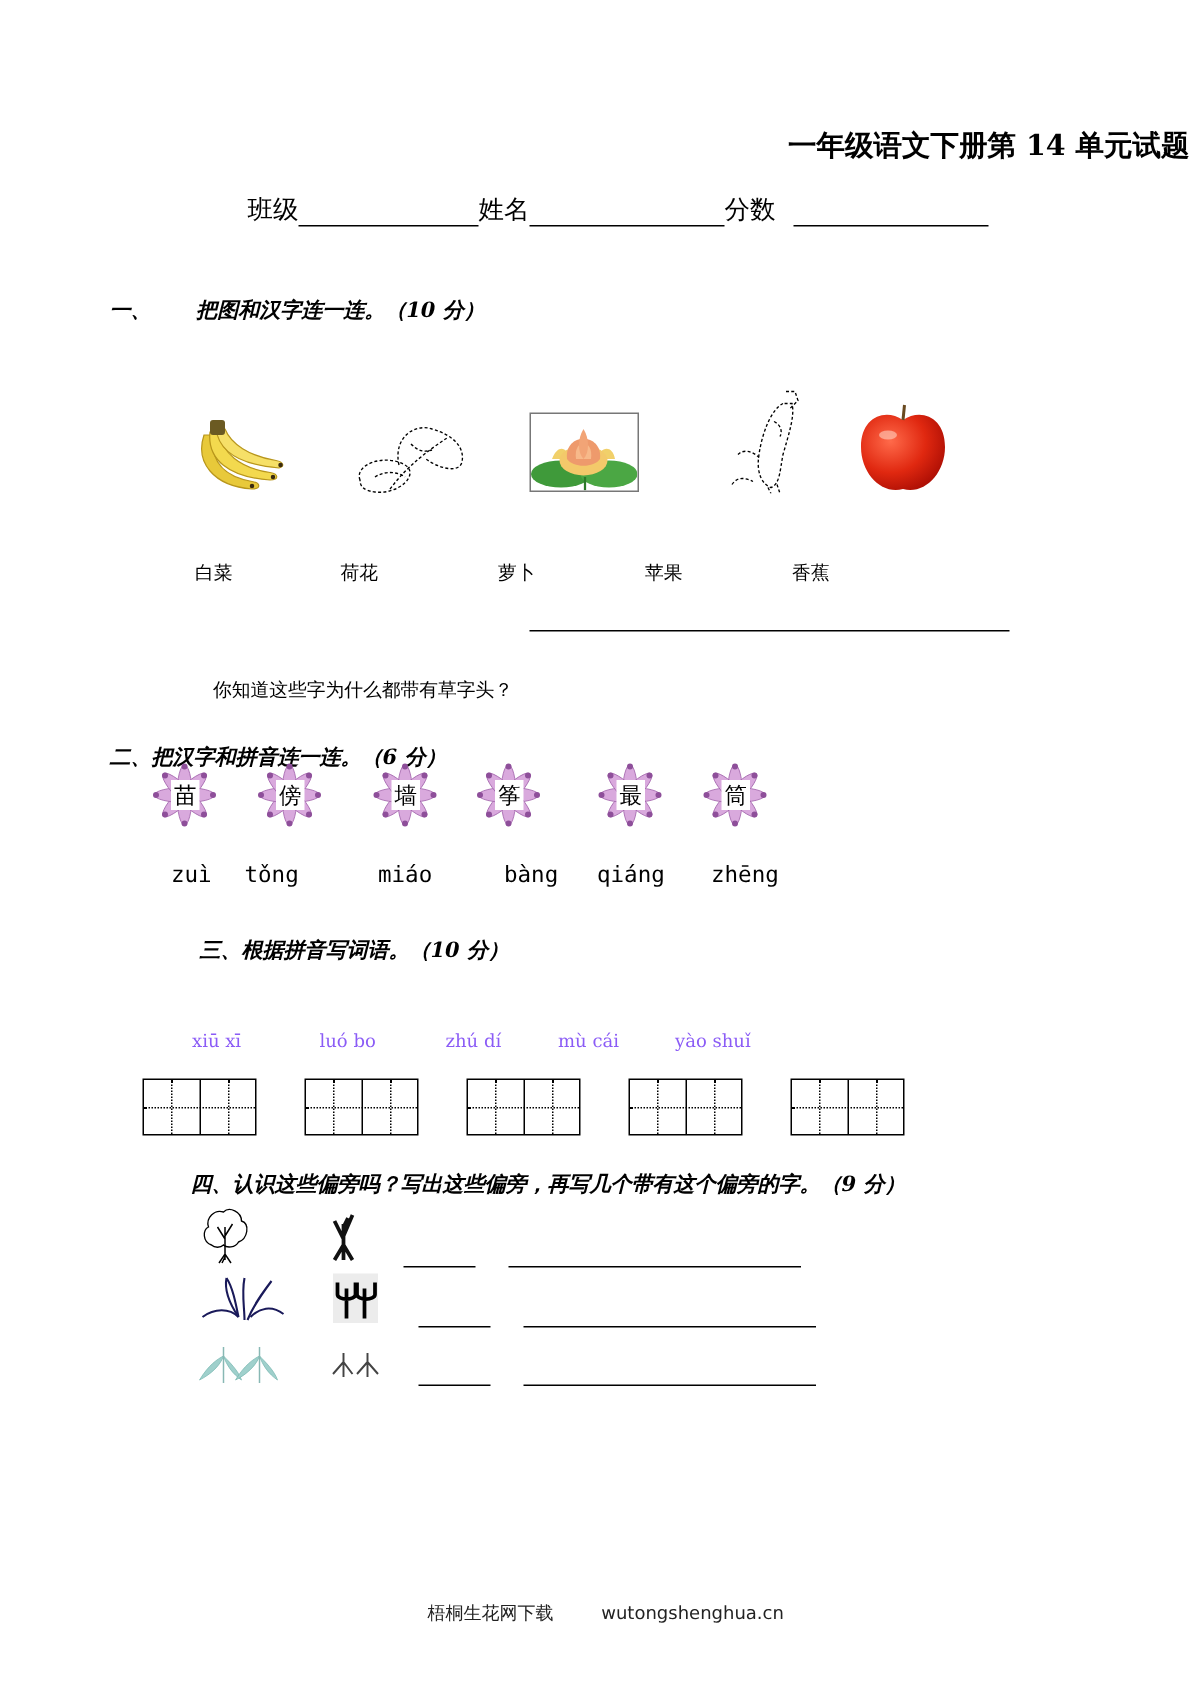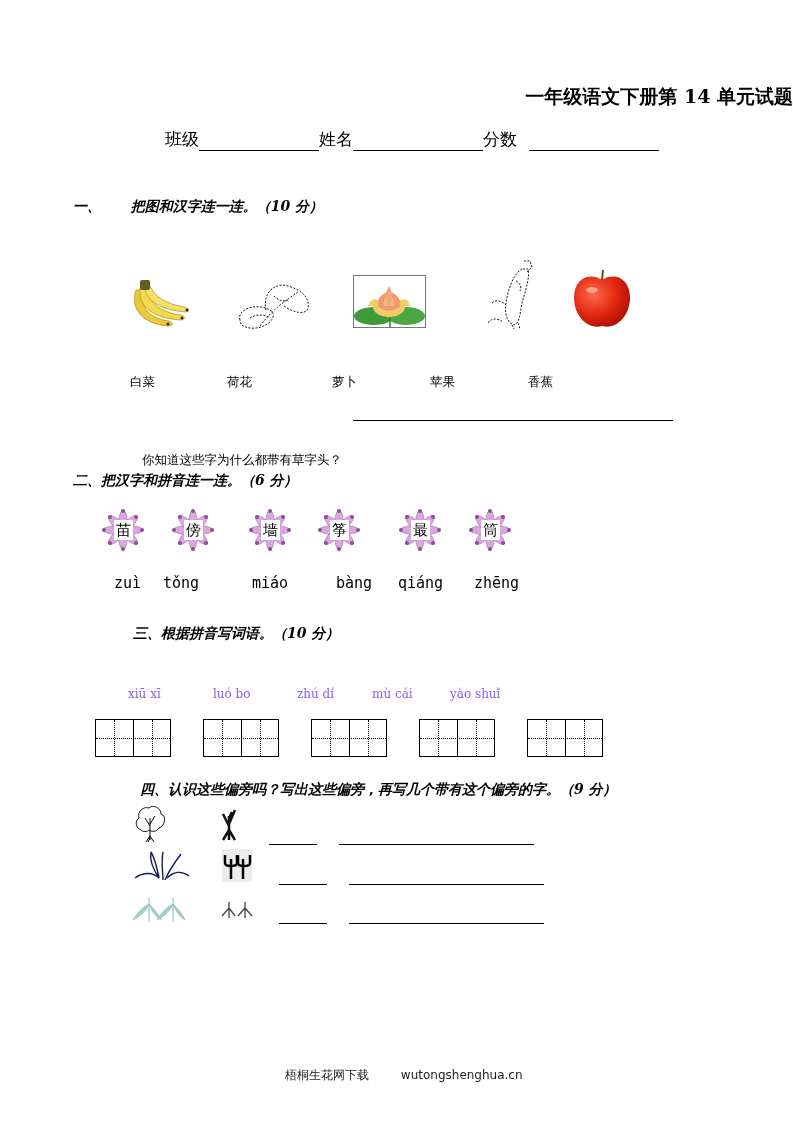--- a/index.html
+++ b/index.html
@@ -106,21 +106,21 @@
 
 <div class="word" style="left:130px">白菜</div>
 <div class="word" style="left:227px">荷花</div>
 <div class="word" style="left:332px">萝卜</div>
 <div class="word" style="left:430px">苹果</div>
 <div class="word" style="left:528px">香蕉</div>
 
 <div class="abs q1text">你知道这些字为什么都带有草字头？</div>
 <div class="hline" style="left:353px;top:420px;width:320px"></div>
 
-<div class="abs sec" style="top:472px;left:73px">二、把汉字和拼音连一连。（6 分）</div>
+<div class="abs sec" style="top:496px;left:73px">二、把汉字和拼音连一连。（6 分）</div>
 
 <div class="flower" style="left:100px">
   <svg width="46" height="46" viewBox="-23 -23 46 46">
     <g fill="#d9a9dd" stroke="#a76bb0" stroke-width="0.6">
       <ellipse rx="5" ry="20" transform="rotate(0)"></ellipse>
         <ellipse rx="5" ry="20" transform="rotate(45)"></ellipse>
       <ellipse rx="5" ry="20" transform="rotate(90)"></ellipse>
         <ellipse rx="5" ry="20" transform="rotate(135)"></ellipse>
     </g>
     <g fill="#8e4f9a">
@@ -281,21 +281,21 @@
     <div class="vs" style="left:37px"></div>
     <div class="v" style="left:56px"></div>
   </div>
 <div class="grid" style="left:527px">
     <div class="h"></div>
     <div class="v" style="left:18px"></div>
     <div class="vs" style="left:37px"></div>
     <div class="v" style="left:56px"></div>
   </div>
 
-<div class="abs sec" style="top:781px;left:140px">四、认识这些偏旁吗？写出这些偏旁，再写几个带有这个偏旁的字。（9 分）</div>
+<div class="abs sec" style="top:781px;left:127px">四、认识这些偏旁吗？写出这些偏旁，再写几个带有这个偏旁的字。（9 分）</div>
 
 <svg class="pic" style="left:133px;top:804px" width="34" height="40" viewBox="0 0 34 40">
   <path d="M8 26 C2 24 2 16 6 14 C4 8 10 2 16 4 C20 0 28 4 28 10 C34 12 32 22 26 24 C24 28 18 28 16 26 C14 28 10 28 8 26 Z" fill="none" stroke="#000" stroke-width="0.9"></path>
   <path d="M17 36 L17 14 M17 22 L12 14 M17 20 L22 12 M13 38 L17 32 L21 38 M15 38 L17 34" fill="none" stroke="#000" stroke-width="1"></path>
 </svg>
 <svg class="pic" style="left:220px;top:808px" width="18" height="34" viewBox="0 0 18 34">
   <path d="M9 32 L9 8 M9 18 L3 6 M9 16 L15 2 M3 32 L9 22 L15 32 M9 10 L12 4" fill="none" stroke="#111" stroke-width="2.5"></path>
 </svg>
 <div class="hline" style="left:269px;top:844px;width:48px"></div>
 <div class="hline" style="left:339px;top:844px;width:195px"></div>

